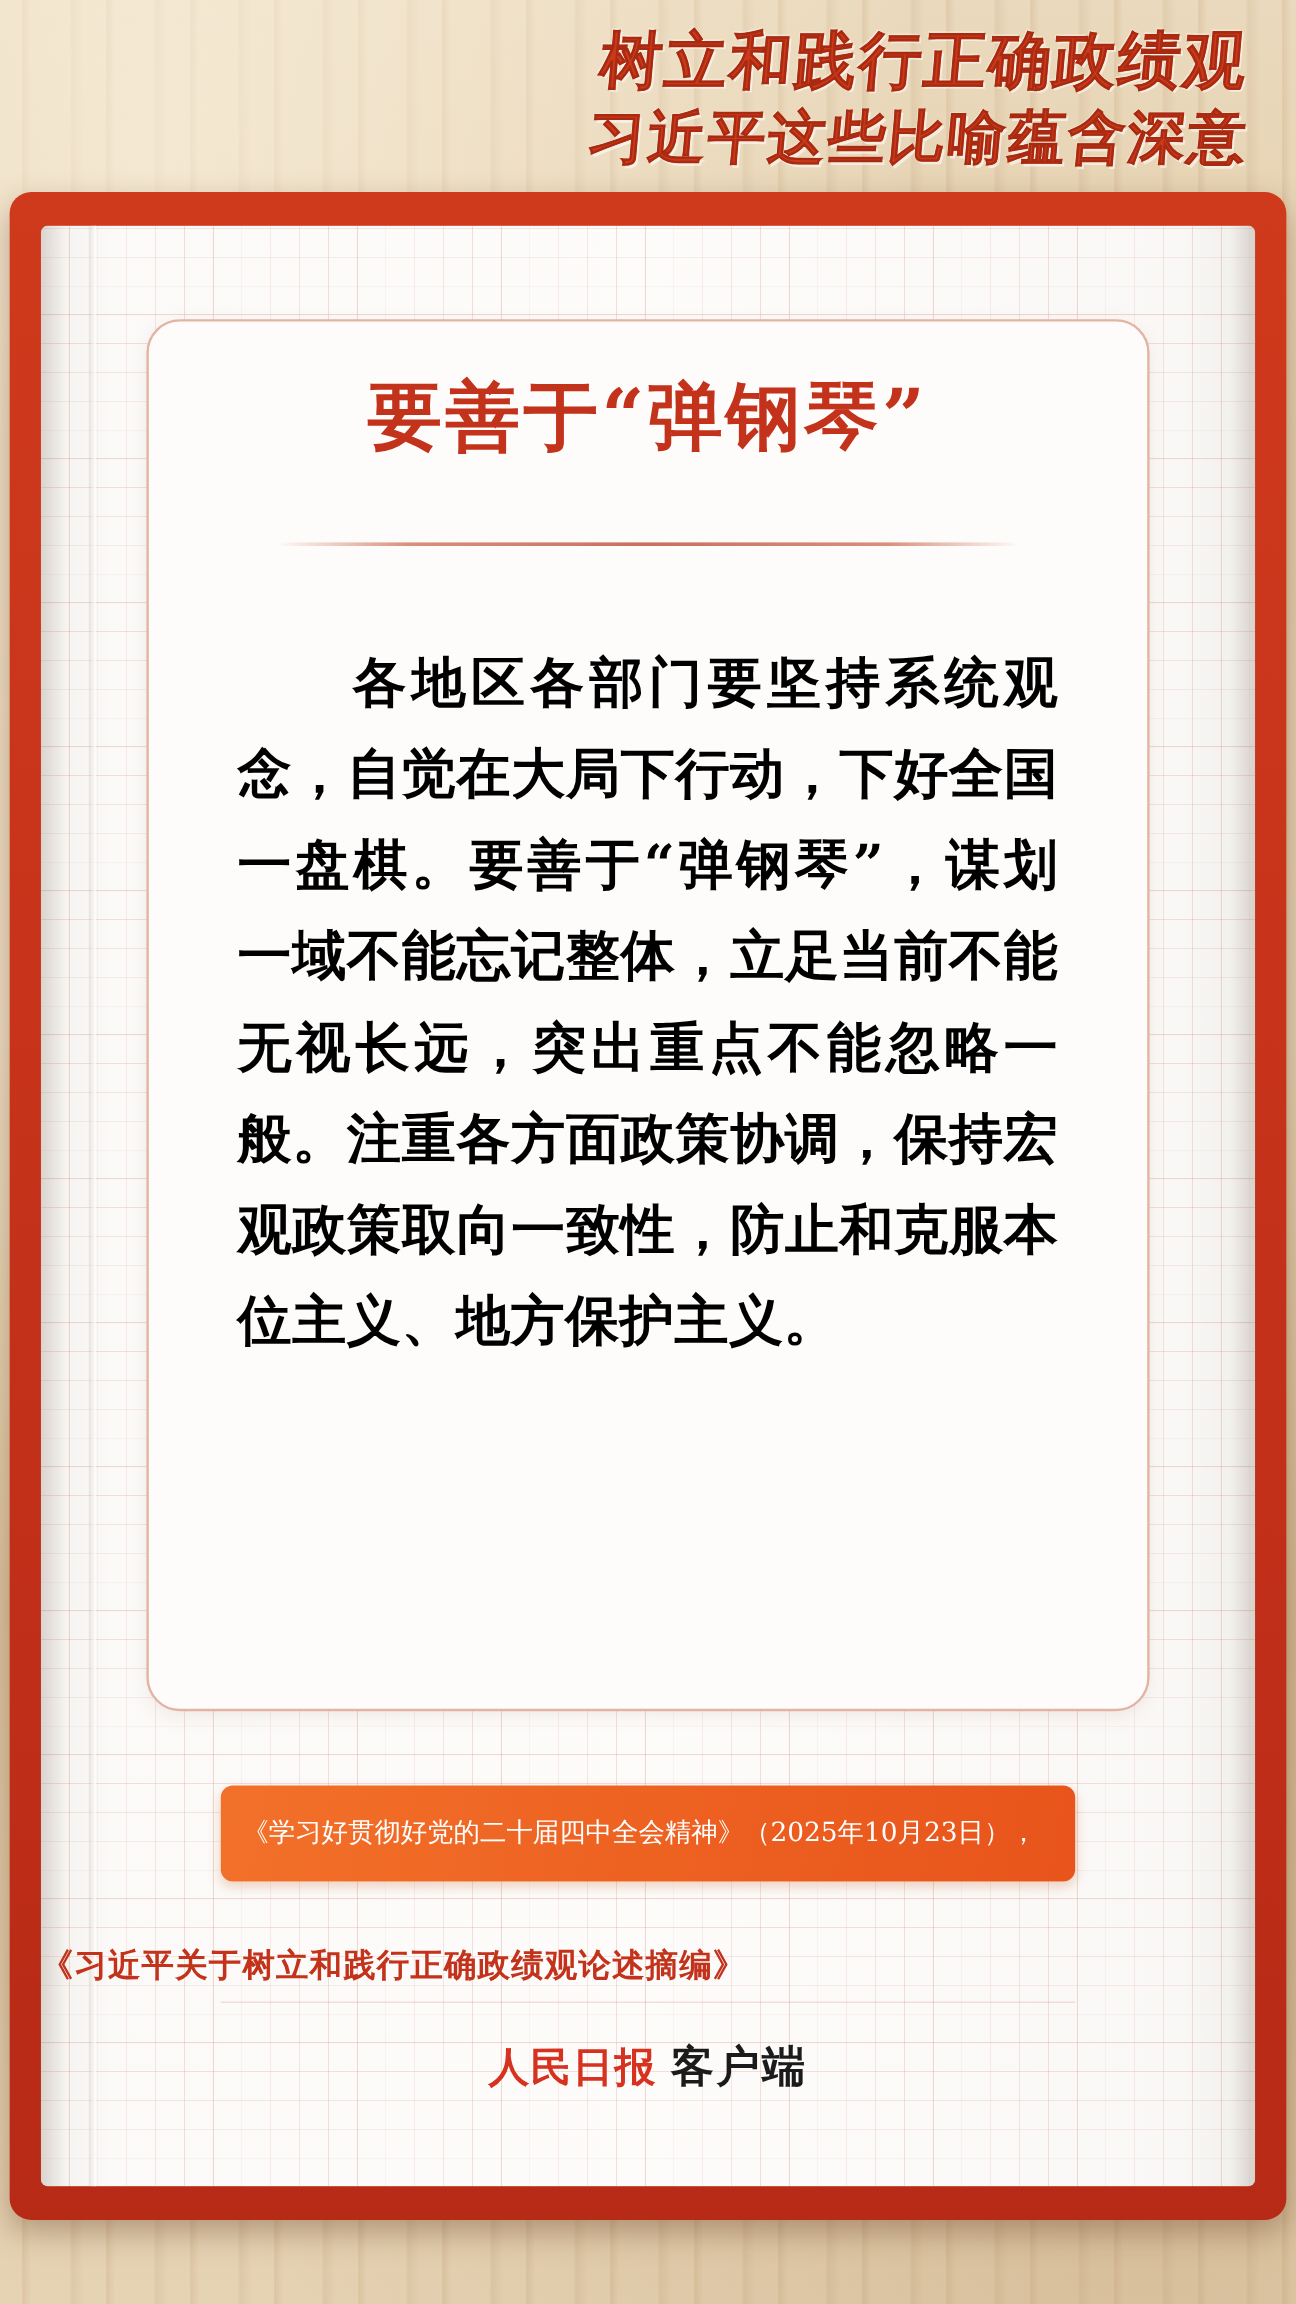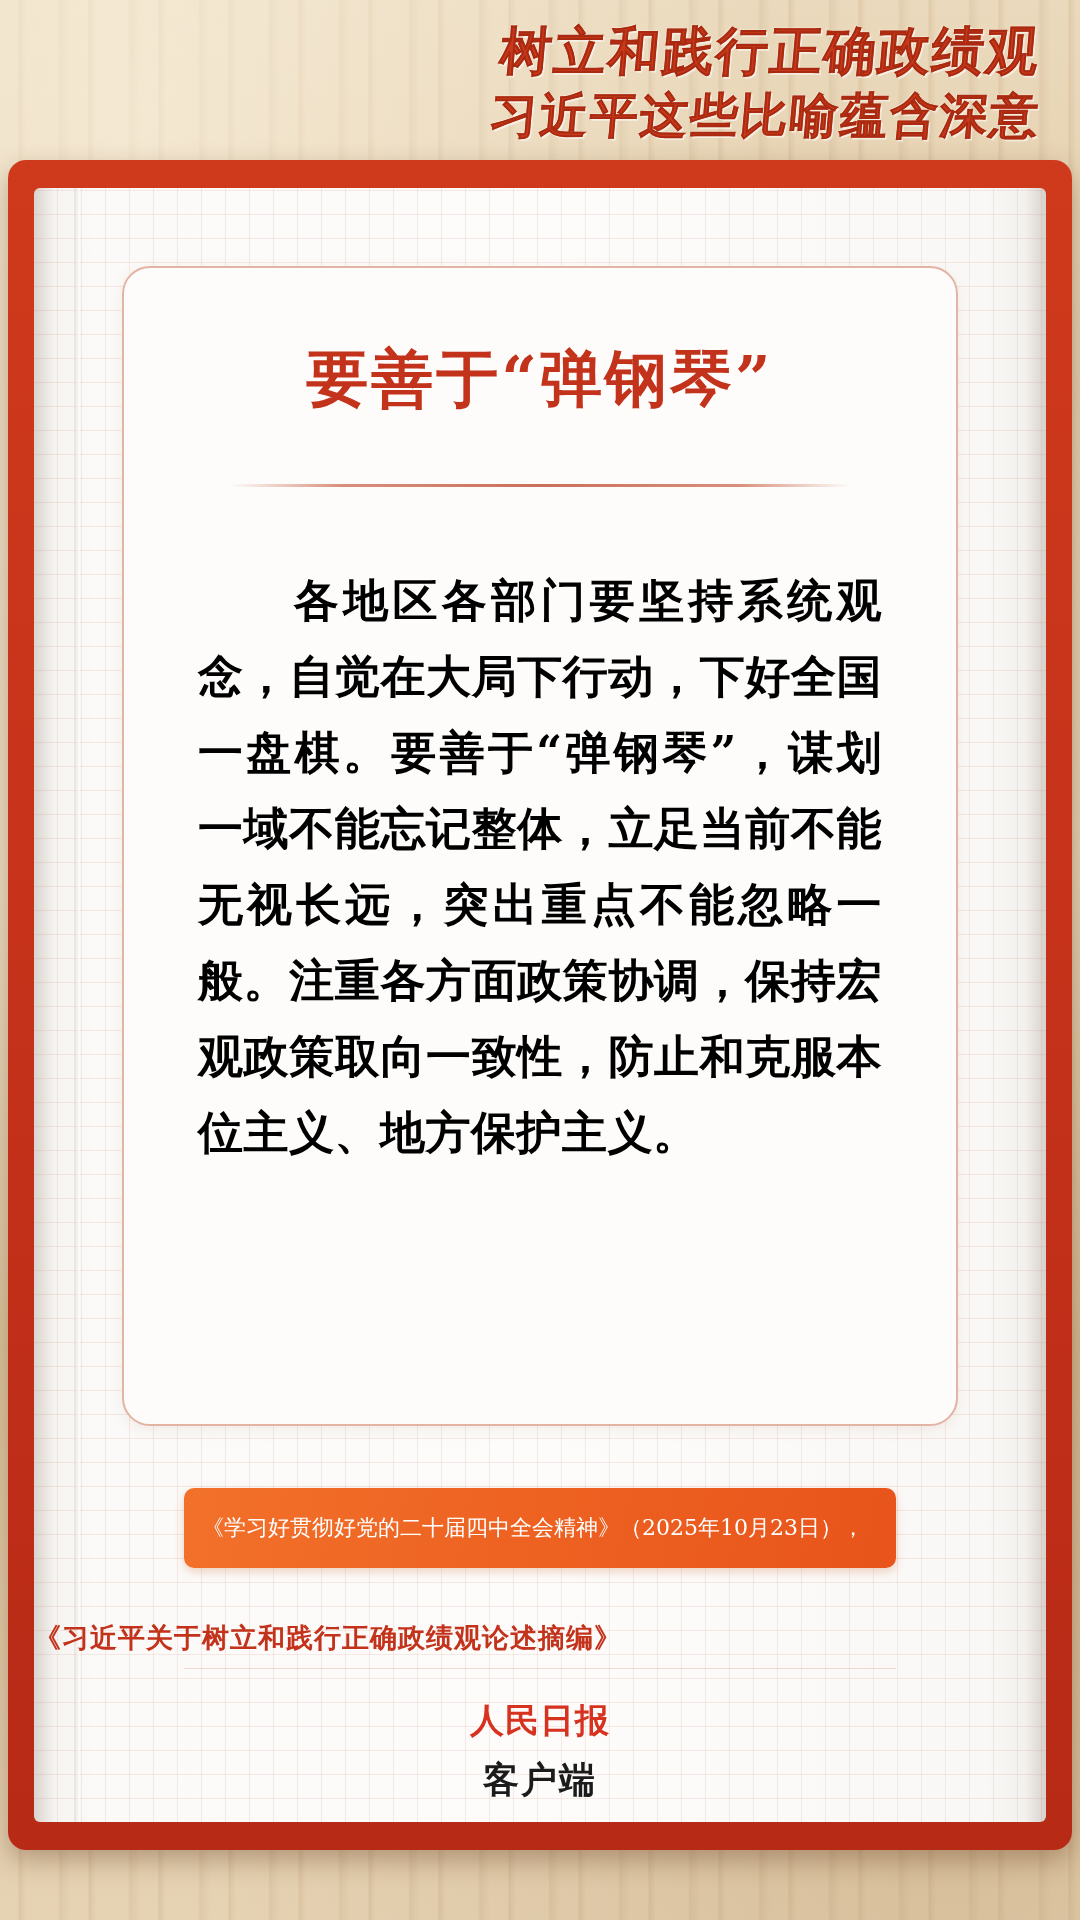--- a/index.html
+++ b/index.html
@@ -122,21 +122,21 @@
     width: 836px;
     height: 1160px;
     background: #fdfcfb;
     border: 2px solid #e3b3a4;
     border-radius: 28px;
     box-shadow: 0 4px 14px rgba(150,100,80,0.10);
     box-sizing: border-box;
   }
 
   .title-block {
-    margin-top: 68px;
+    margin-top: 36px;
     text-align: center;
   }
   .title-line {
     font-family: "DejaVu Serif", serif;
     font-weight: bold;
     color: #c3321a;
     font-size: 62px;
     line-height: 86px;
     letter-spacing: 3px;
   }
@@ -198,24 +198,23 @@
     width: 712px;
     height: 1px;
     background: rgba(195,50,26,0.18);
   }
   .brand {
     position: absolute;
     top: 1510px;
     left: 0;
     width: 1012px;
     display: flex;
-    justify-content: space-between;
+    justify-content: center;
     align-items: center;
     gap: 12px;
-    flex-direction: column;
   }
   .brand-rm {
     font-family: "DejaVu Serif", serif;
     font-size: 34px;
     font-weight: bold;
     color: #d7321f;
     letter-spacing: 1px;
   }
   .brand-app {
     font-family: Liberation Sans, sans-serif;

